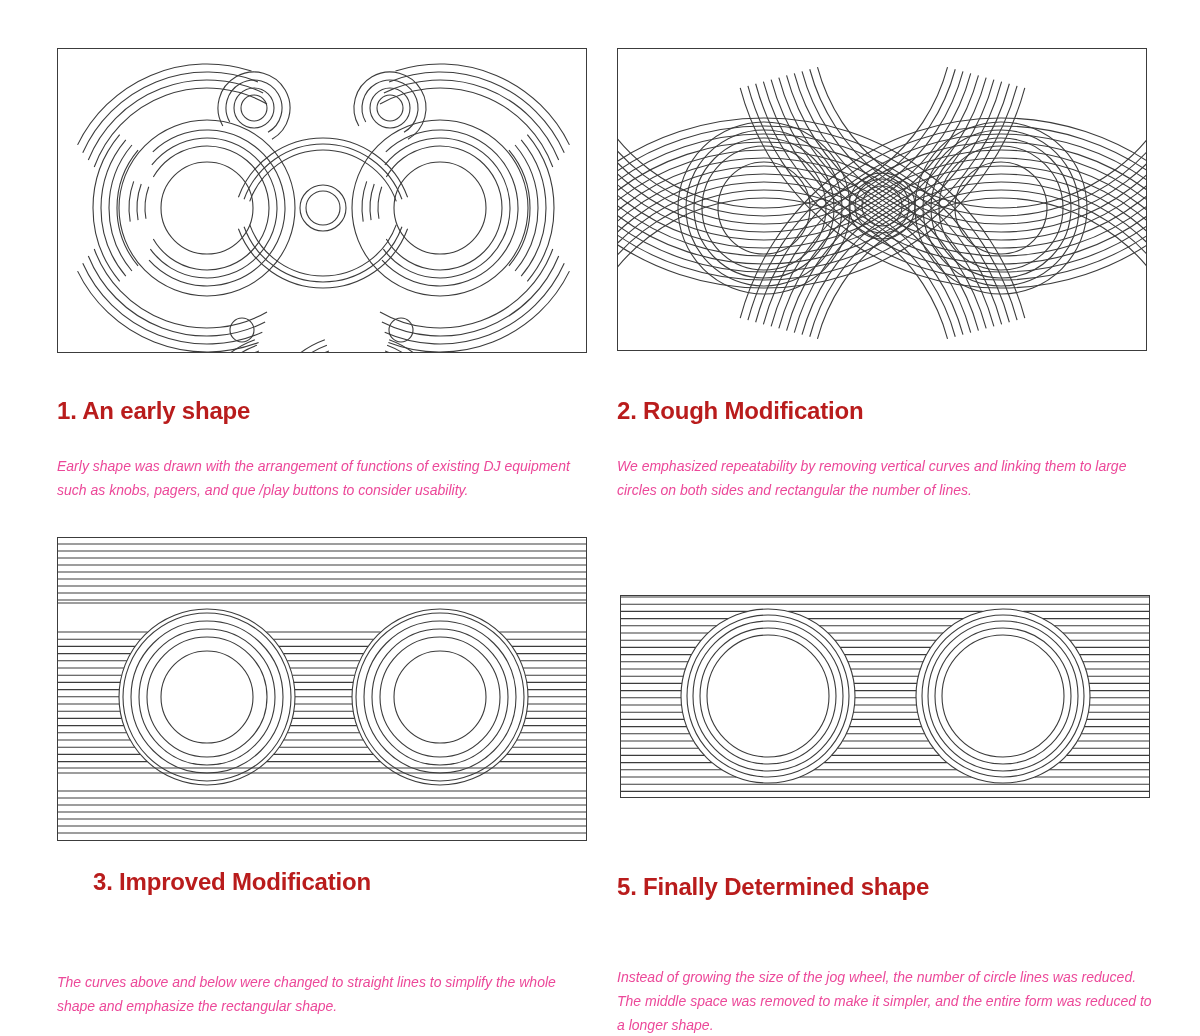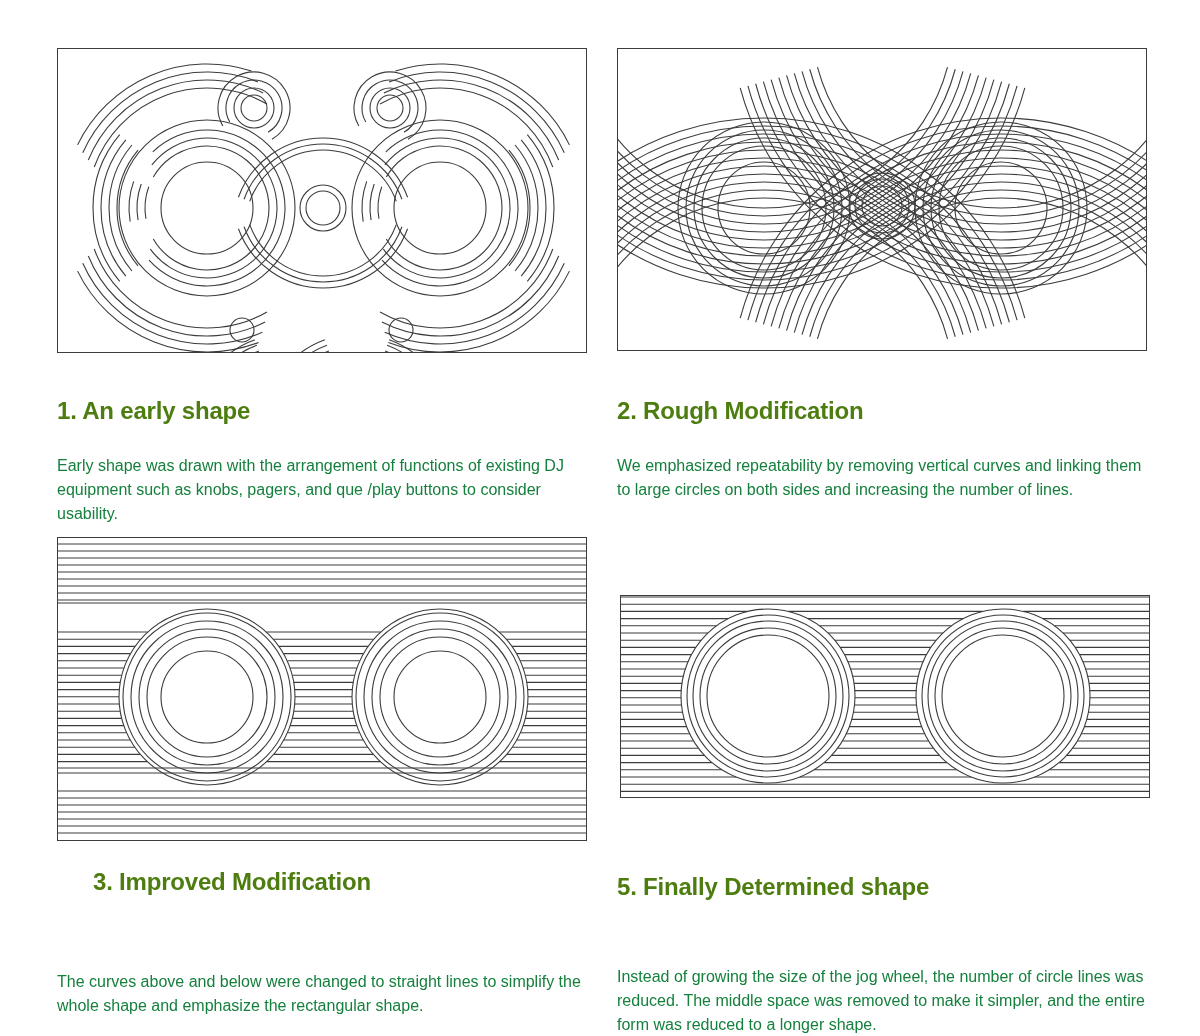--- a/index.html
+++ b/index.html
@@ -1,22 +1,22 @@
 <!DOCTYPE html>
 <html><head>
 <meta charset="utf-8">
 <style>
   html, body { margin: 0; padding: 0; background: #ffffff; }
   body { width: 1200px; height: 1036px; position: relative; overflow: hidden;
          font-family: "Liberation Sans", "DejaVu Sans", sans-serif; color: #222; }
   .panel { position: absolute; }
   .figure { position: absolute; }
   .figure svg { display: block; overflow: visible; }
-  .title { position: absolute; font-size: 24px; font-weight: bold; color: #4d7c0f; letter-spacing: -0.2px; white-space: nowrap; }
-  .desc { position: absolute; font-size: 16px; line-height: 24px; color: #15803d; width: 540px; }
+  .title { position: absolute; font-size: 24px; font-weight: bold; color: #b91c1c; letter-spacing: -0.2px; white-space: nowrap; }
+  .desc { position: absolute; font-size: 14px; line-height: 24px; color: #ec4899; width: 540px; font-style: italic; }
 </style>
 </head>
 <body>
 
 <div class="panel">
   <div class="figure" style="left:57px;top:48px;width:530px;height:305px;">
       <svg width="530" height="305" viewBox="0 0 530 305">
         <defs>
           <clipPath id="clipearly">
             <rect x="0" y="0" width="530" height="305"></rect>
@@ -168,21 +168,21 @@
           <path d="M637.0725664877359 37.81058981686043 A262 262 0 0 1 130.92743351226414 37.8105898168605" fill="none" stroke="#3c3c3c" stroke-width="1.1"></path>
           <path d="M-113.7999730980485 270.1188578223195 A270 270 0 0 1 407.79997309804844 270.1188578223194" fill="none" stroke="#3c3c3c" stroke-width="1.1"></path>
           <path d="M123.2000269019515 270.1188578223195 A270 270 0 0 1 644.7999730980484 270.1188578223194" fill="none" stroke="#3c3c3c" stroke-width="1.1"></path>
           <path d="M407.79997309804844 39.8811421776806 A270 270 0 0 1 -113.79997309804844 39.88114217768067" fill="none" stroke="#3c3c3c" stroke-width="1.1"></path>
           <path d="M644.7999730980484 39.8811421776806 A270 270 0 0 1 123.20002690195156 39.88114217768067" fill="none" stroke="#3c3c3c" stroke-width="1.1"></path>
         </g>
         <rect x="0.5" y="0.5" width="529" height="302" fill="none" stroke="#3c3c3c" stroke-width="1"></rect>
       </svg>
     </div>
   <div class="title" style="left:617px;top:397px;">2. Rough Modification</div>
-  <div class="desc" style="left:617px;top:454px;">We emphasized repeatability by removing vertical curves and linking them to large circles on both sides and increasing the number of lines.</div>
+  <div class="desc" style="left:617px;top:454px;">We emphasized repeatability by removing vertical curves and linking them to large circles on both sides and rectangular the number of lines.</div>
 </div>
 
 <div class="panel">
   <div class="figure" style="left:57px;top:537px;width:530px;height:304px;">
       <svg width="530" height="304" viewBox="0 0 530 304">
         <defs>
           <clipPath id="clipimproved">
             <rect x="0" y="0" width="530" height="304"></rect>
           </clipPath>
         </defs>

